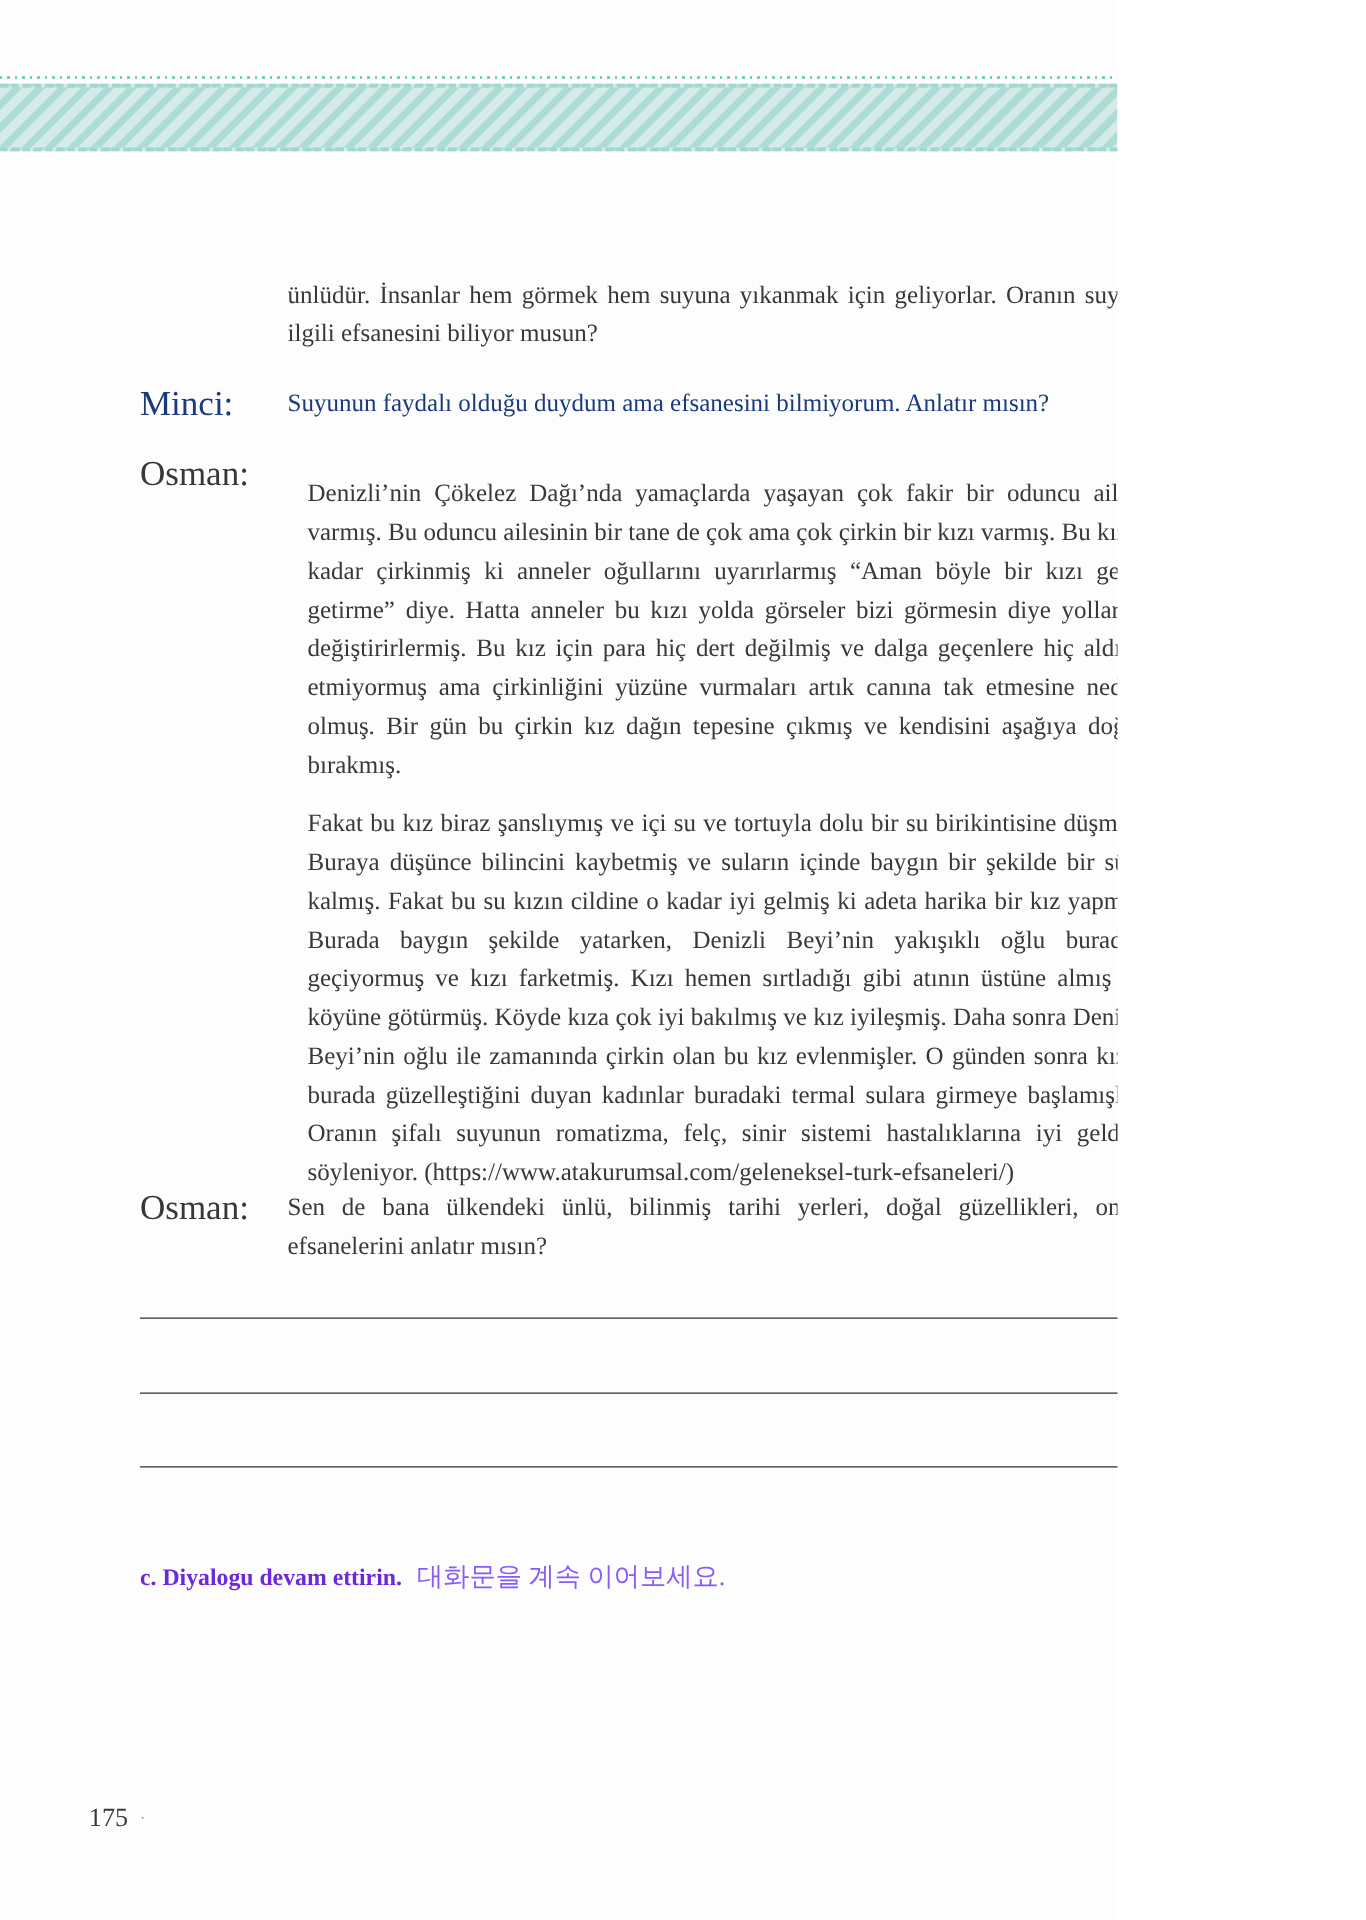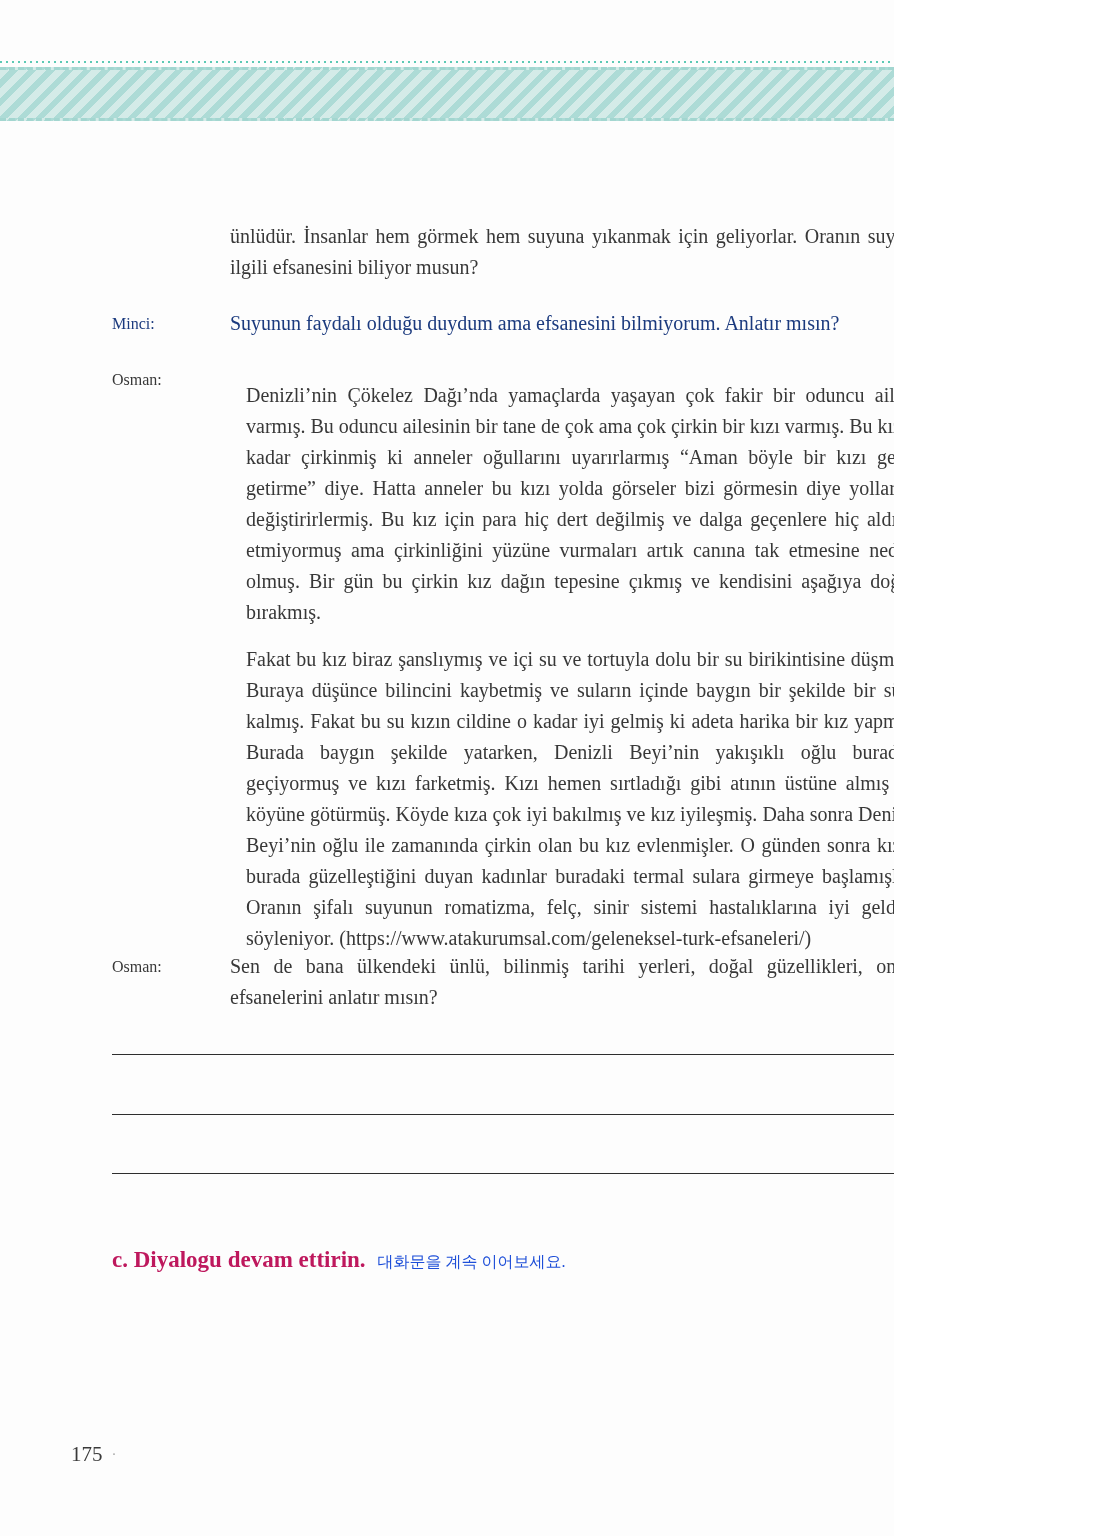--- a/index.html
+++ b/index.html
@@ -30,21 +30,21 @@
   .dialogue-row {
     position: absolute;
     left: 112px;
     width: 821px;
     display: flex;
     align-items: flex-start;
   }
   .speaker {
     flex: 0 0 118px;
     width: 118px;
-    font-size: 16px;
+    font-size: 28px;
     line-height: 31px;
     color: #383838;
   }
   .speech {
     flex: 1;
     font-size: 20px;
     line-height: 31px;
     color: #383838;
     text-align: justify;
   }
@@ -68,28 +68,28 @@
   .answer-line.l3 { top: 1173px; }
 
   
   .exercise-heading {
     position: absolute;
     left: 112px;
     top: 1247px;
     white-space: nowrap;
   }
   .exercise-label {
-    font-size: 23px;
+    font-size: 19px;
     font-weight: bold;
-    color: #be185d;
+    color: #6d28d9;
   }
   .exercise-ko {
-    font-size: 16px;
+    font-size: 21px;
     font-weight: normal;
-    color: #1d4ed8;
+    color: #8b5cf6;
     margin-left: 12px;
   }
 
   
   .page-footer {
     position: absolute;
     left: 71px;
     top: 1442px;
     font-size: 21px;
     color: #3a3a3a;

